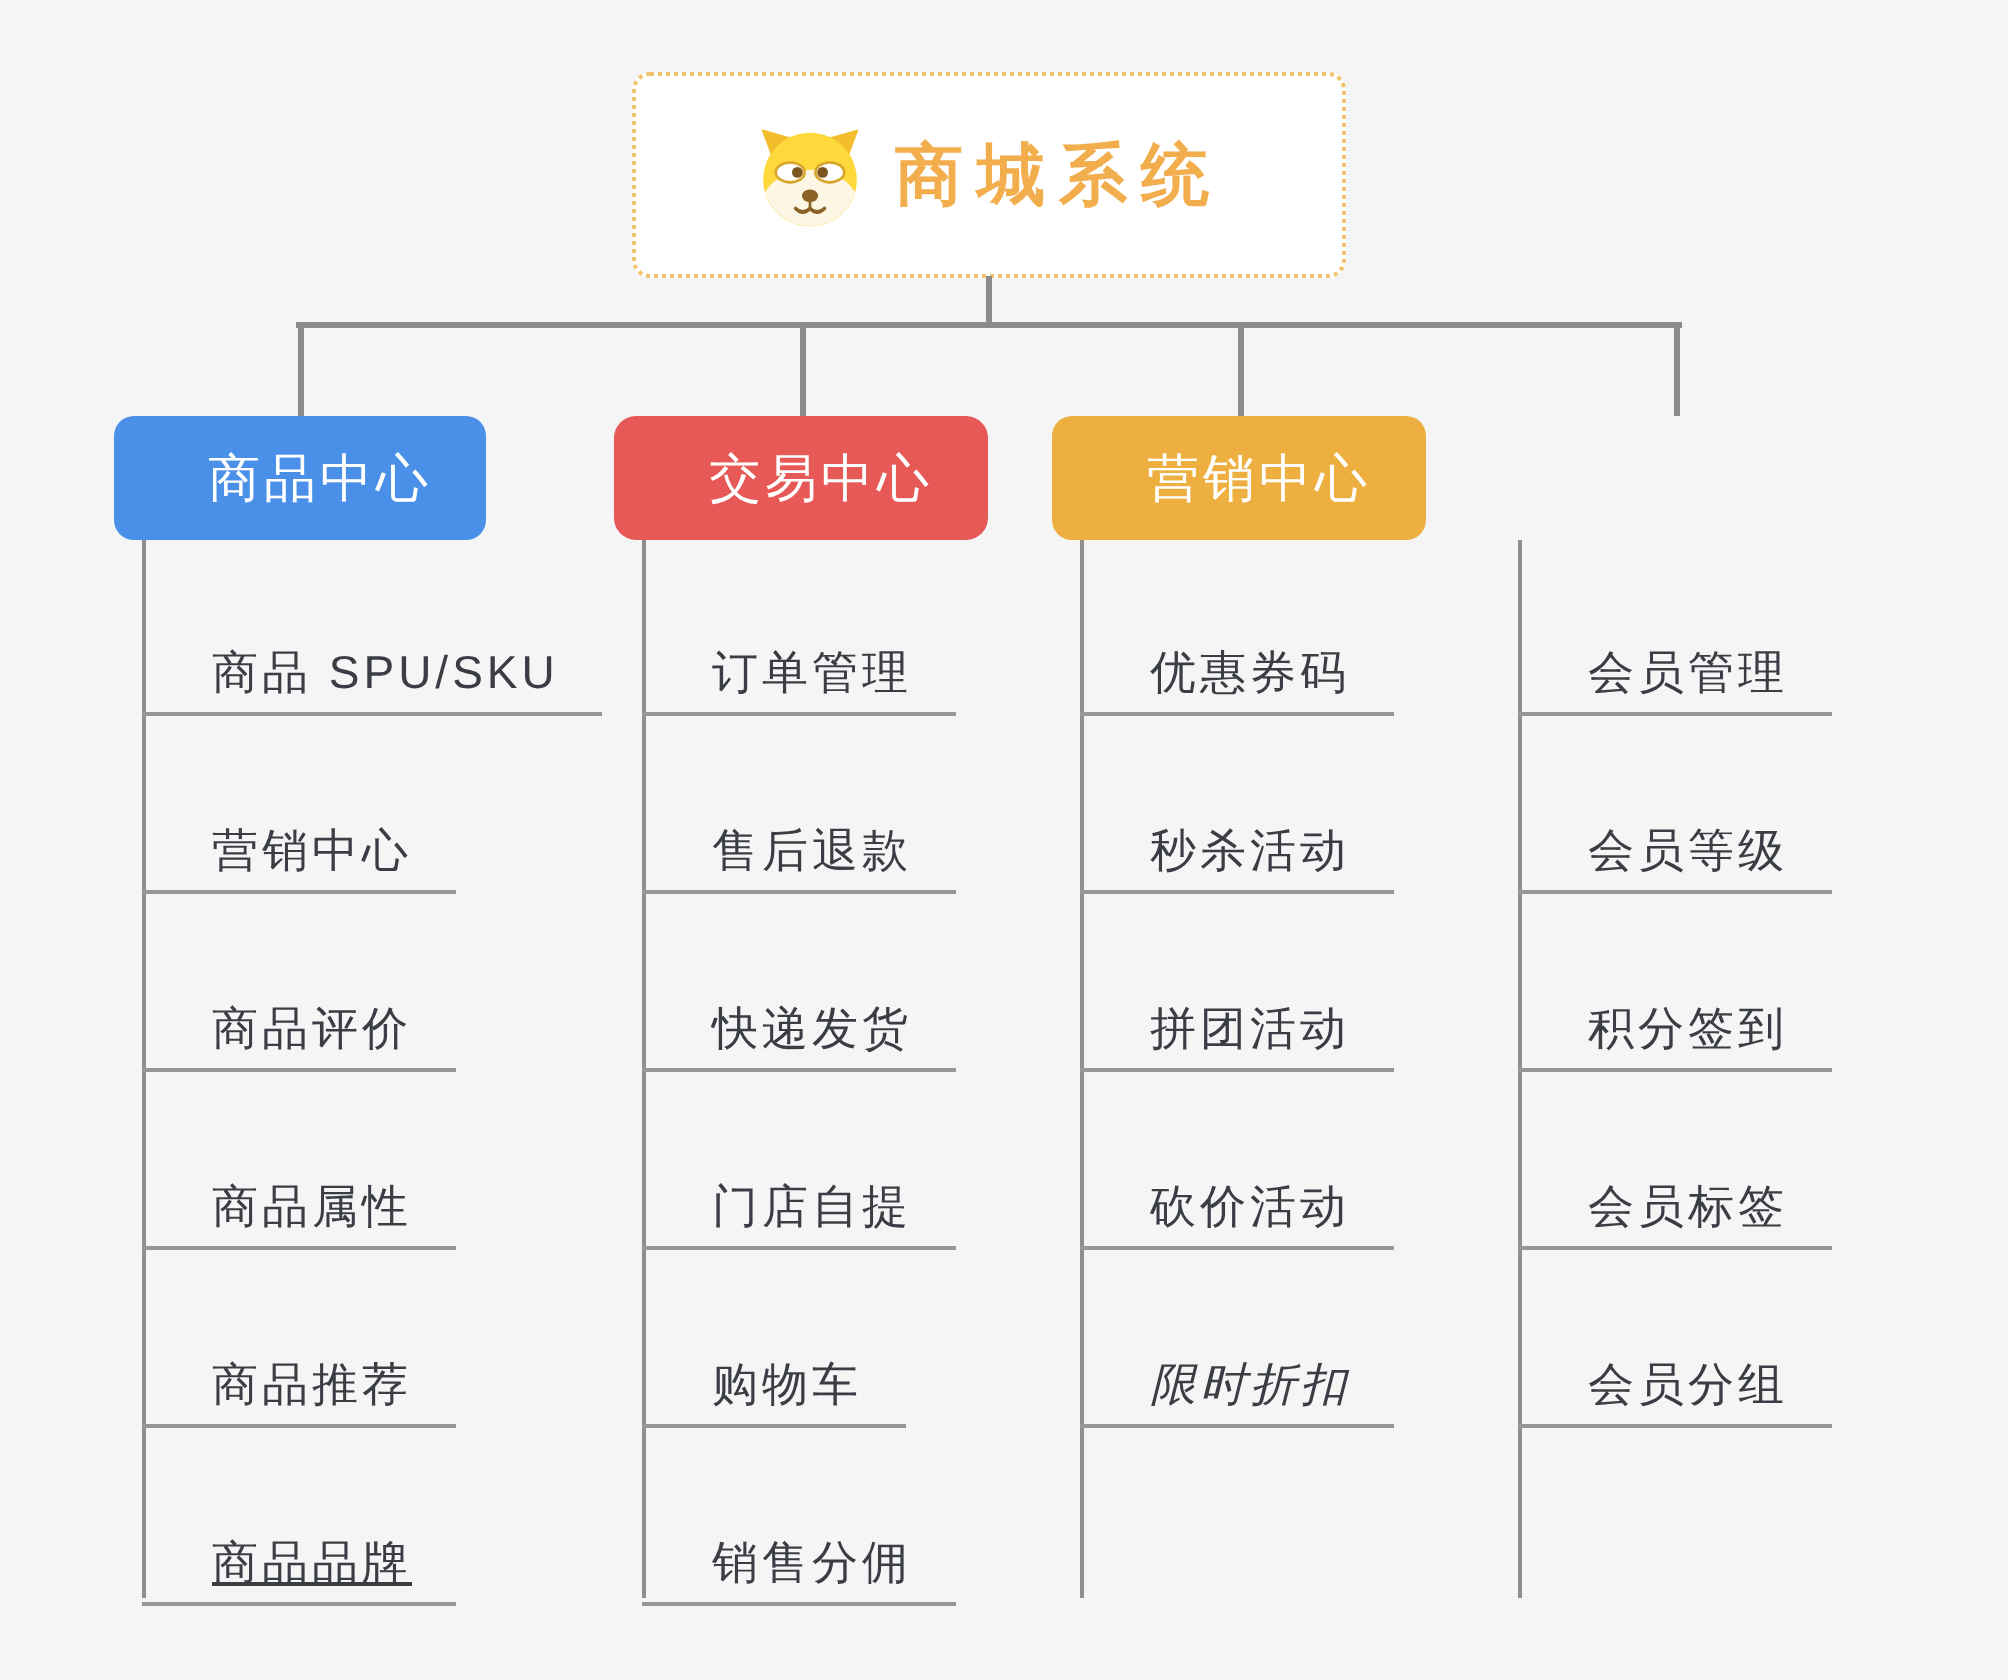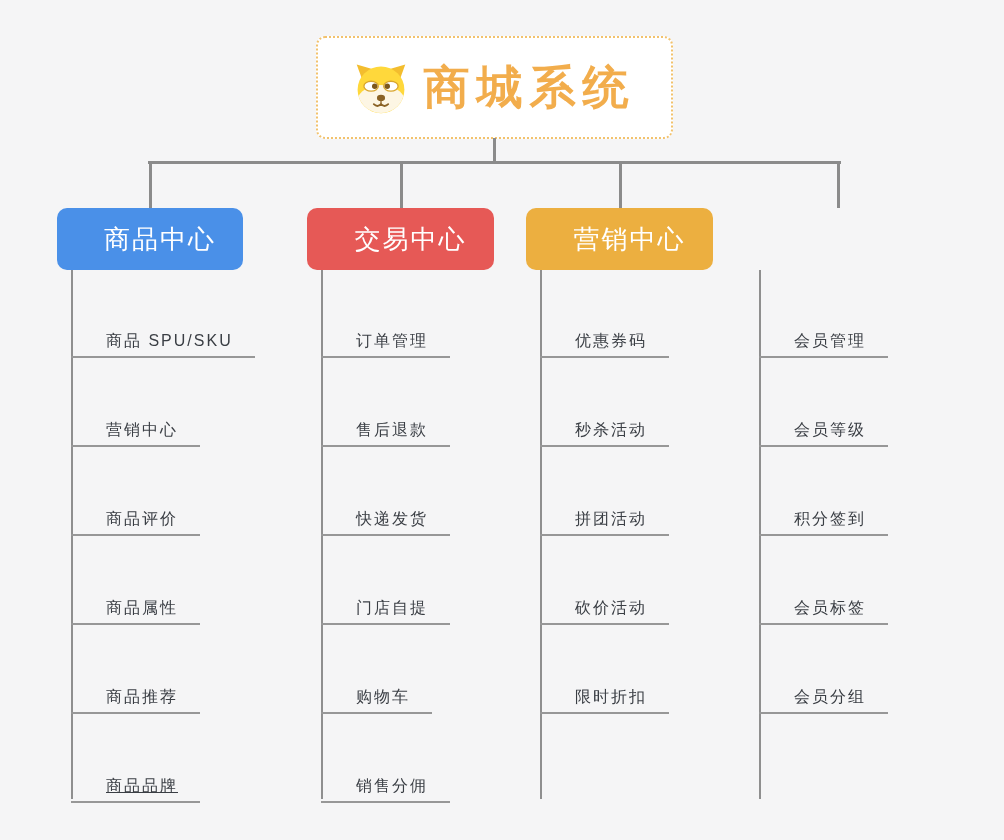--- a/index.html
+++ b/index.html
@@ -18,21 +18,21 @@
     background: #ffffff;
     border: 2px dotted #f2c26d;
     border-radius: 9px;
     box-sizing: border-box;
     display: flex; align-items: center; justify-content: center;
     gap: 16px;
     cursor: pointer;
   }
   .root-icon { display: inline-flex; width: 54px; height: 54px; }
   .root-title {
-    font-size: 46px; font-weight: bold;
+    font-size: 34px; font-weight: bold;
     letter-spacing: 7px;
     color: #f2ad4c;
     white-space: nowrap;
   }
 
   
   .line { position: absolute; background: #8b8b8b; }
   .root-stem { left: 493px; top: 138px; width: 3px; height: 26px; }
   .bus { left: 148px; top: 161px; width: 693px; height: 3px; }
 
@@ -52,21 +52,21 @@
     margin-left: 20px;
   }
   .trunk { position: absolute; left: 14px; top: 108px; width: 2px; height: 529px; background: #8f8f8f; }
   .leaf {
     position: absolute; left: 14px;
     height: 42px;
     box-sizing: content-box;
     border-bottom: 2px solid #979797;
     padding: 0 22px 4px 35px;
     display: flex; align-items: flex-end;
-    font-size: 16px; letter-spacing: 2px;
+    font-size: 23px; letter-spacing: 2px;
     color: #3a3e44;
     white-space: nowrap;
     cursor: pointer;
     width: max-content;
   }
 </style>
 </head>
 <body>
 
 <div class="canvas">
@@ -102,42 +102,42 @@
     <div class="trunk"></div>
   <div class="leaf" style="top: 148px;">商品 SPU/SKU</div>
         <div class="leaf" style="top: 237px;">营销中心</div>
         <div class="leaf" style="top: 326px;">商品评价</div>
         <div class="leaf" style="top: 415px;">商品属性</div>
         <div class="leaf" style="top: 504px;">商品推荐</div>
         <div class="leaf" style="top: 593px; text-decoration: underline;">商品品牌</div>
       </div>
       <div class="branch" style="left: 307px; width: 187px;">
     <div class="drop" style="left: 92.5px;"></div>
-    <div class="branch-header" style="background: rgb(230, 89, 86);">
+    <div class="branch-header" style="background: rgb(230, 89, 86); border-radius: 11px;">
       <span class="branch-label">交易中心</span>
     </div>
     <div class="trunk"></div>
   <div class="leaf" style="top: 148px;">订单管理</div>
         <div class="leaf" style="top: 237px;">售后退款</div>
         <div class="leaf" style="top: 326px;">快递发货</div>
         <div class="leaf" style="top: 415px;">门店自提</div>
         <div class="leaf" style="top: 593px;">销售分佣</div>
         <div class="leaf" style="top: 504px;">购物车</div>
       </div>
       <div class="branch" style="left: 526px; width: 187px;">
     <div class="drop" style="left: 92.5px;"></div>
     <div class="branch-header" style="background: rgb(236, 175, 64);">
       <span class="branch-label">营销中心</span>
     </div>
     <div class="trunk"></div>
   <div class="leaf" style="top: 148px;">优惠券码</div>
         <div class="leaf" style="top: 237px;">秒杀活动</div>
         <div class="leaf" style="top: 326px;">拼团活动</div>
         <div class="leaf" style="top: 415px;">砍价活动</div>
-        <div class="leaf" style="top: 504px;">限时折扣</div>
+        <div class="leaf" style="top: 504px; font-style: italic;">限时折扣</div>
       </div>
       <div class="branch" style="left: 745px; width: 186px;">
     <div class="drop" style="left: 92px;"></div>
     <div class="trunk"></div>
   <div class="leaf" style="top: 148px;">会员管理</div>
         <div class="leaf" style="top: 237px;">会员等级</div>
         <div class="leaf" style="top: 326px;">积分签到</div>
         <div class="leaf" style="top: 504px;">会员分组</div>
         <div class="leaf" style="top: 415px;">会员标签</div>
       </div>

